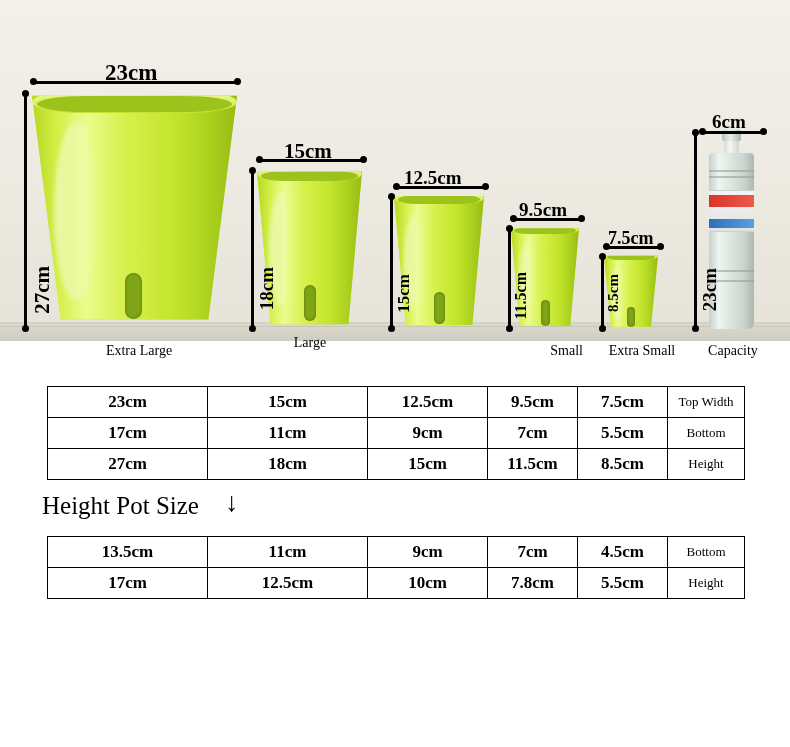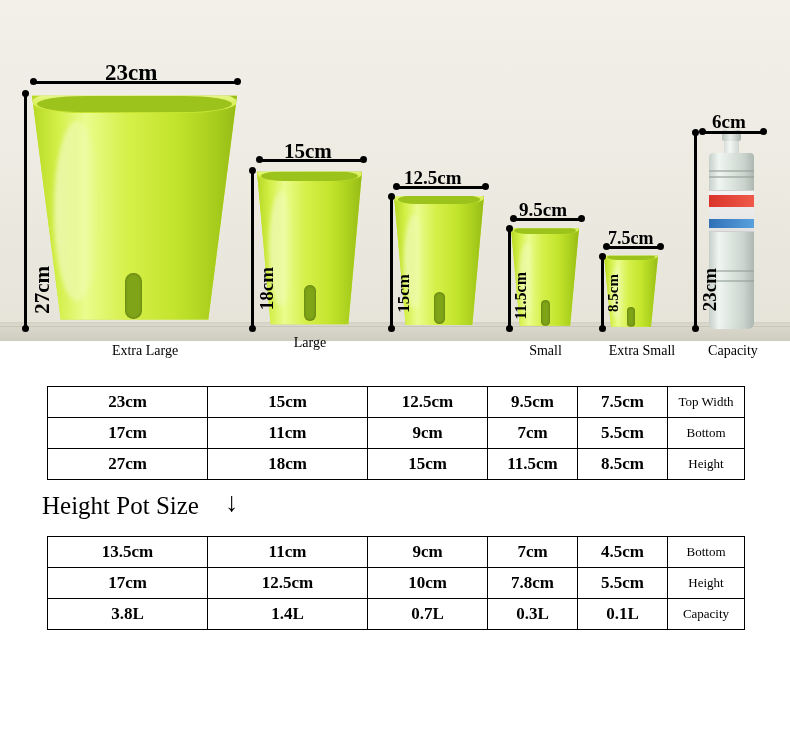--- a/index.html
+++ b/index.html
@@ -323,24 +323,24 @@
   <div class="mline" style="left:703px; top:131px; width:60px; height:3px;"></div>
   <div class="dot" style="left:699px; top:128px;"></div>
   <div class="dot" style="left:760px; top:128px;"></div>
   <div class="mlabel" style="left:712px; top:111px; font-size:19px;">6cm</div>
 
   <div class="mline" style="left:694px; top:132px; width:3px; height:197px;"></div>
   <div class="dot" style="left:692px; top:129px;"></div>
   <div class="dot" style="left:692px; top:325px;"></div>
   <div class="mlabel vert" style="left:699px; top:268px; font-size:19px;">23cm</div>
 
-  <div class="namelbl" style="left:90px; top:343px; width:110px;">Extra Large</div>
+  <div class="namelbl" style="left:84px; top:343px; width:110px;">Extra Large</div>
   <div class="namelbl" style="left:270px; top:335px; width:80px;">Large</div>
   <div class="namelbl" style="left:400px; top:361px; width:85px;">Medium</div>
-  <div class="namelbl" style="left:508px; top:343px; width:75px;">Small</div>
+  <div class="namelbl" style="left:508px; top:343px; width:75px;text-align:right;">Small</div>
   <div class="namelbl" style="left:592px; top:343px; width:100px;">Extra Small</div>
   <div class="namelbl" style="left:688px; top:343px; width:90px;">Capacity</div>
 </div>
 
 <table class="size-table" id="outside-table" style="left:47px; top:386px; width:697px;">
   <colgroup>
     <col style="width:160px">
     <col style="width:160px">
     <col style="width:120px">
     <col style="width:90px">
@@ -397,22 +397,14 @@
       <td class="rowlabel">Bottom</td>
     </tr>
     <tr>
       <td>17cm</td>
       <td>12.5cm</td>
       <td>10cm</td>
       <td>7.8cm</td>
       <td>5.5cm</td>
       <td class="rowlabel">Height</td>
     </tr>
-    <tr>
-      <td>3.8L</td>
-      <td>1.4L</td>
-      <td>0.7L</td>
-      <td>0.3L</td>
-      <td>0.1L</td>
-      <td class="rowlabel">Capacity</td>
-    </tr>
   </tbody>
 </table>
 
 </body></html>

